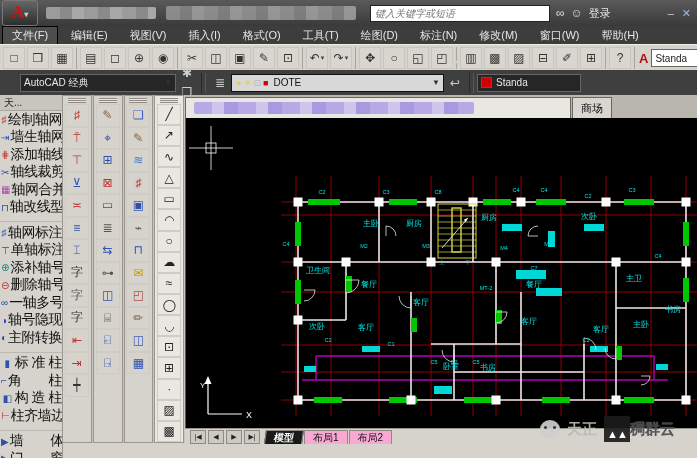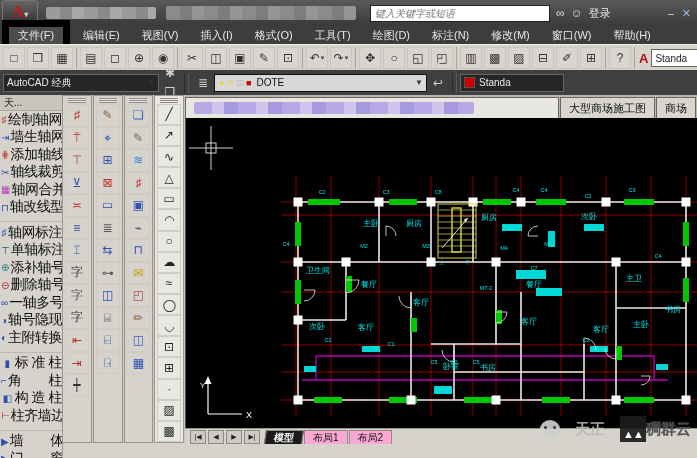--- a/index.html
+++ b/index.html
@@ -20,21 +20,21 @@
   .searchbox{width:170px;height:15px;border:1px solid #222;background:#fff;
     font-style:italic;font-size:10px;color:#777;padding:0 4px;}
   .ic-ico{color:#ddd;font-size:12px;}
   .login{color:#e8e8e8;font-size:11px;}
   .winbtns{margin-left:auto;margin-right:6px;color:#ddd;display:flex;gap:8px;font-size:11px;}
   .winbtns .x{color:#9db8e8;font-weight:bold;}
   
   .menubar{position:absolute;left:0;top:26px;width:697px;height:18px;background:#3d3d3d;
     display:flex;align-items:center;color:#e6e6e6;}
   .mi{padding:1px 9px;margin:0 2px;white-space:nowrap;}
-  .mi.active{border:7px solid #000000;background:#4d4d4d;}
+  .mi.active{border:1px solid #000000;background:#4d4d4d;}
   
   .toolbar1{position:absolute;left:0;top:44px;width:697px;height:26px;background:#d6d3cc;
     border-top:1px solid #efeeea;border-bottom:1px solid #9a968e;display:flex;align-items:center;}
   .tgroup{display:flex;align-items:center;border-right:1px solid #a9a59d;padding:0 2px;height:22px;}
   .tbtn{width:20px;height:20px;margin:0 1px;border:1px solid #c9c6bf;background:#d9d6cf;
     display:flex;align-items:center;justify-content:center;font-size:12px;color:#333;}
   .tbtn .dd{font-size:7px;color:#444;margin-left:1px;}
   .stylecombo{display:flex;align-items:center;margin-left:4px;}
   .stylecombo .aicon{color:#b01010;font-weight:bold;font-size:13px;margin-right:3px;}
   .combo{height:16px;background:#fff;border:1px solid #6a675f;color:#222;
@@ -93,21 +93,21 @@
     border-top:1px solid #9a968e;display:flex;align-items:center;color:#111;}
   .cmd-grip{width:26px;height:11px;margin:0 4px 0 14px;
     background:repeating-linear-gradient(90deg,#aaa69e 0 2px,#d6d3cc 2px 4px);}
   .cmd-text{font-family:"Liberation Mono","DejaVu Sans Mono",monospace;font-size:10.5px;}
   
   .watermark{position:absolute;left:540px;top:414px;width:157px;height:30px;display:flex;
     align-items:center;z-index:5;opacity:.92;}
   .wm-face{width:20px;height:18px;border-radius:50%;background:#cfcfcf;position:relative;flex:0 0 auto;}
   .wm-face:before{content:"";position:absolute;left:4px;top:6px;width:3px;height:3px;border-radius:50%;background:#333;}
   .wm-face:after{content:"";position:absolute;right:4px;top:6px;width:3px;height:3px;border-radius:50%;background:#333;}
-  .wm-pre{color:#b9b9b9;font-size:15px;font-weight:bold;margin:0 15px;}
+  .wm-pre{color:#b9b9b9;font-size:15px;font-weight:bold;margin:0 7px;}
   .wm-badge{width:26px;height:24px;background:#1c1c1c;color:#fff;display:flex;align-items:flex-end;
     justify-content:center;font-size:11px;letter-spacing:-1px;padding-bottom:2px;}
   .wm-suf{color:#4b4b4b;font-size:15px;font-weight:bold;text-shadow:0 0 1px #999;}
 </style>
 </head>
 <body>
 
 <div class="app">
 
   <div class="titlebar">
@@ -180,21 +180,21 @@
       <div class="tgroup">
         <span class="tbtn">?</span>
       </div>
       <div class="stylecombo">
         <span class="aicon">A</span>
         <div class="combo" style="width: 52px;">Standa<span class="arrow">▼</span></div>
       </div>
     </div>
 
   <div class="toolbar2">
-    <div class="combo dark" style="width:148px;margin-left:3px;justify-content:space-between;">
+    <div class="combo dark" style="width:148px;margin-left:20px;justify-content:space-between;">
       <span>AutoCAD 经典</span>
         <span class="arrow">▼</span>
     </div>
     <span id="ws-icons">
         <span class="t2btn" style="color: rgb(207, 207, 207);">✱</span>
         <span class="t2btn" style="color: rgb(207, 207, 207);">❒</span>
       </span>
     <span class="sep"></span>
     <span class="t2btn" id="layer-mgr" style="color: rgb(207, 207, 207);">≣</span>
     <div class="combo mid" style="width:205px;">
@@ -364,21 +364,20 @@
         <div class="ti" style="color: rgb(34, 34, 34);">·</div>
         <div class="ti" style="color: rgb(34, 34, 34);">▨</div>
         <div class="ti" style="color: rgb(34, 34, 34);">▩</div>
       </div>
     </div>
 
   <div class="tabrow">
     <div class="dtab activetab" style="width:368px;">
         <span class="blur"></span>
       </div>
-    <div class="dtab">大型商场施工图</div>
     <div class="dtab">商场</div>
   </div>
 
   <div class="canvas">
     <svg id="plan-svg" width="512" height="310" viewBox="0 0 512 310">
         <line x1="110" y1="58" x2="110" y2="298" stroke="#b40000" stroke-width="0.8"></line>
         <line x1="145" y1="58" x2="145" y2="298" stroke="#b40000" stroke-width="0.8"></line>
         <line x1="193" y1="58" x2="193" y2="298" stroke="#b40000" stroke-width="0.8"></line>
         <line x1="245" y1="58" x2="245" y2="298" stroke="#b40000" stroke-width="0.8"></line>
         <line x1="287" y1="58" x2="287" y2="298" stroke="#b40000" stroke-width="0.8"></line>

